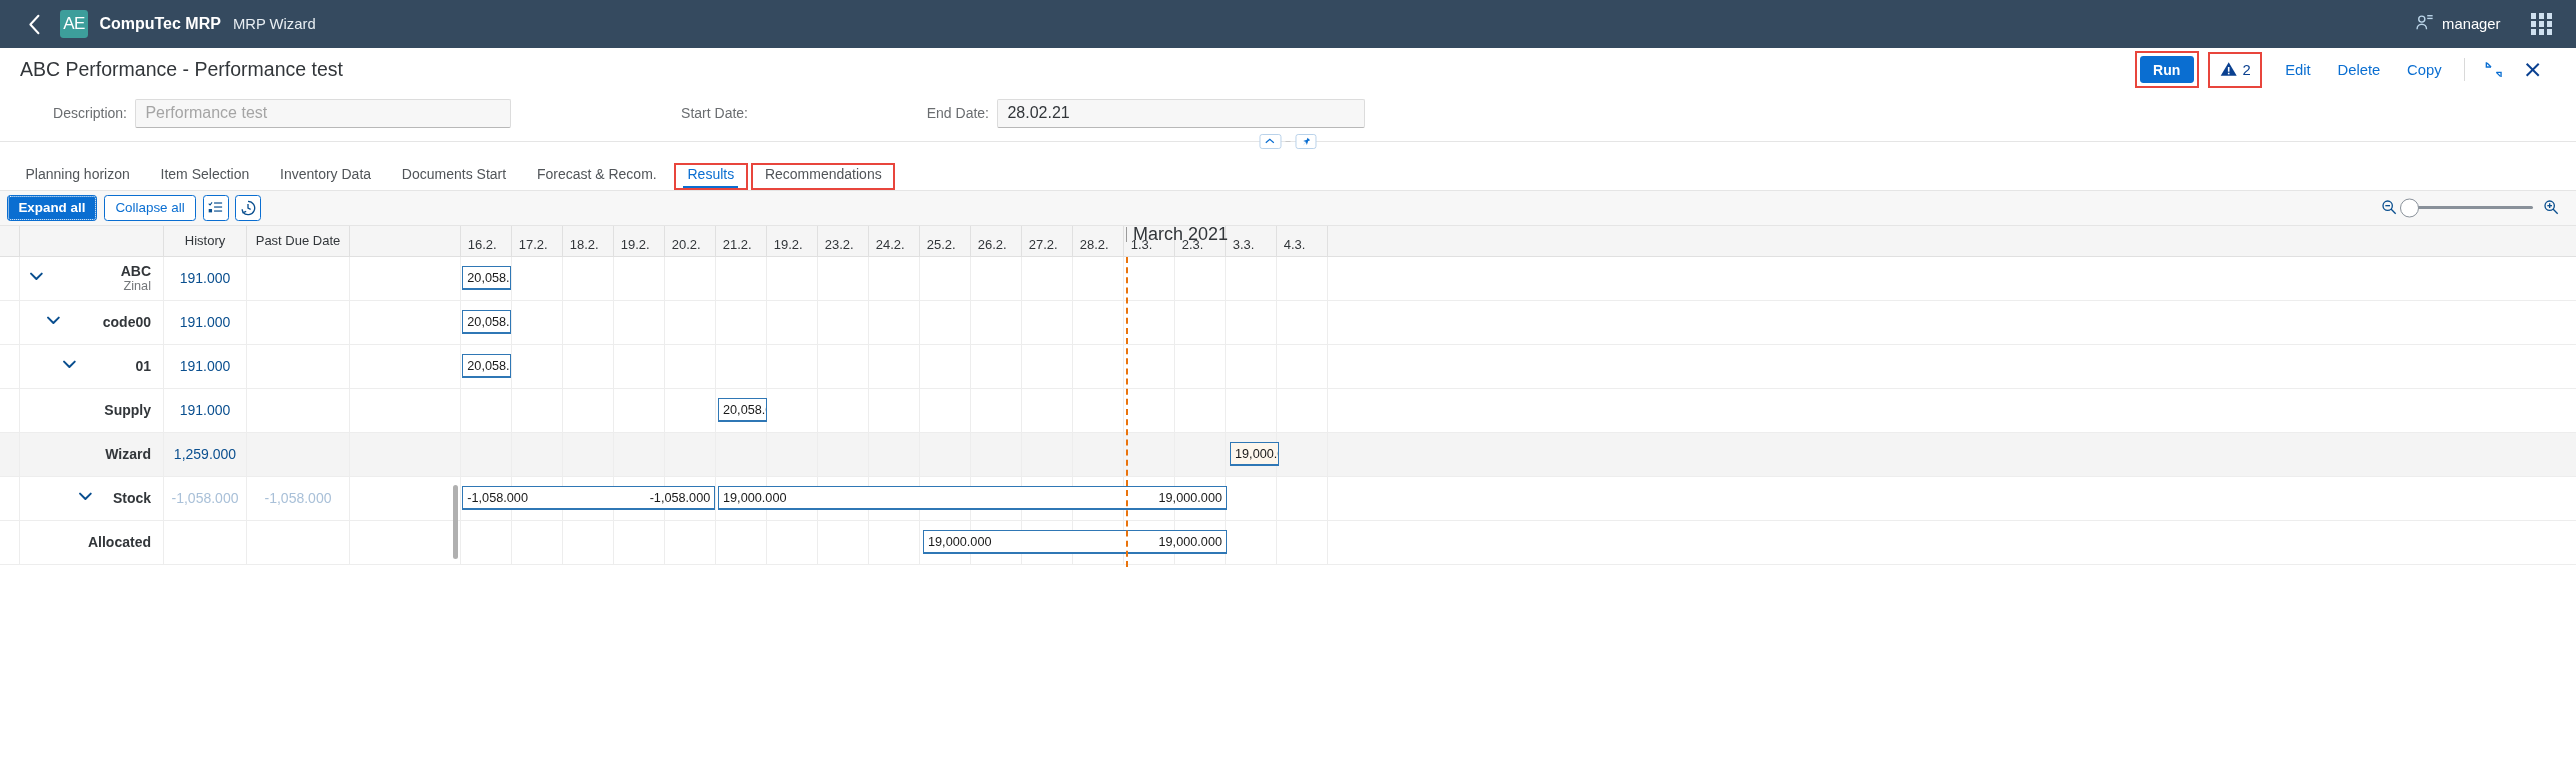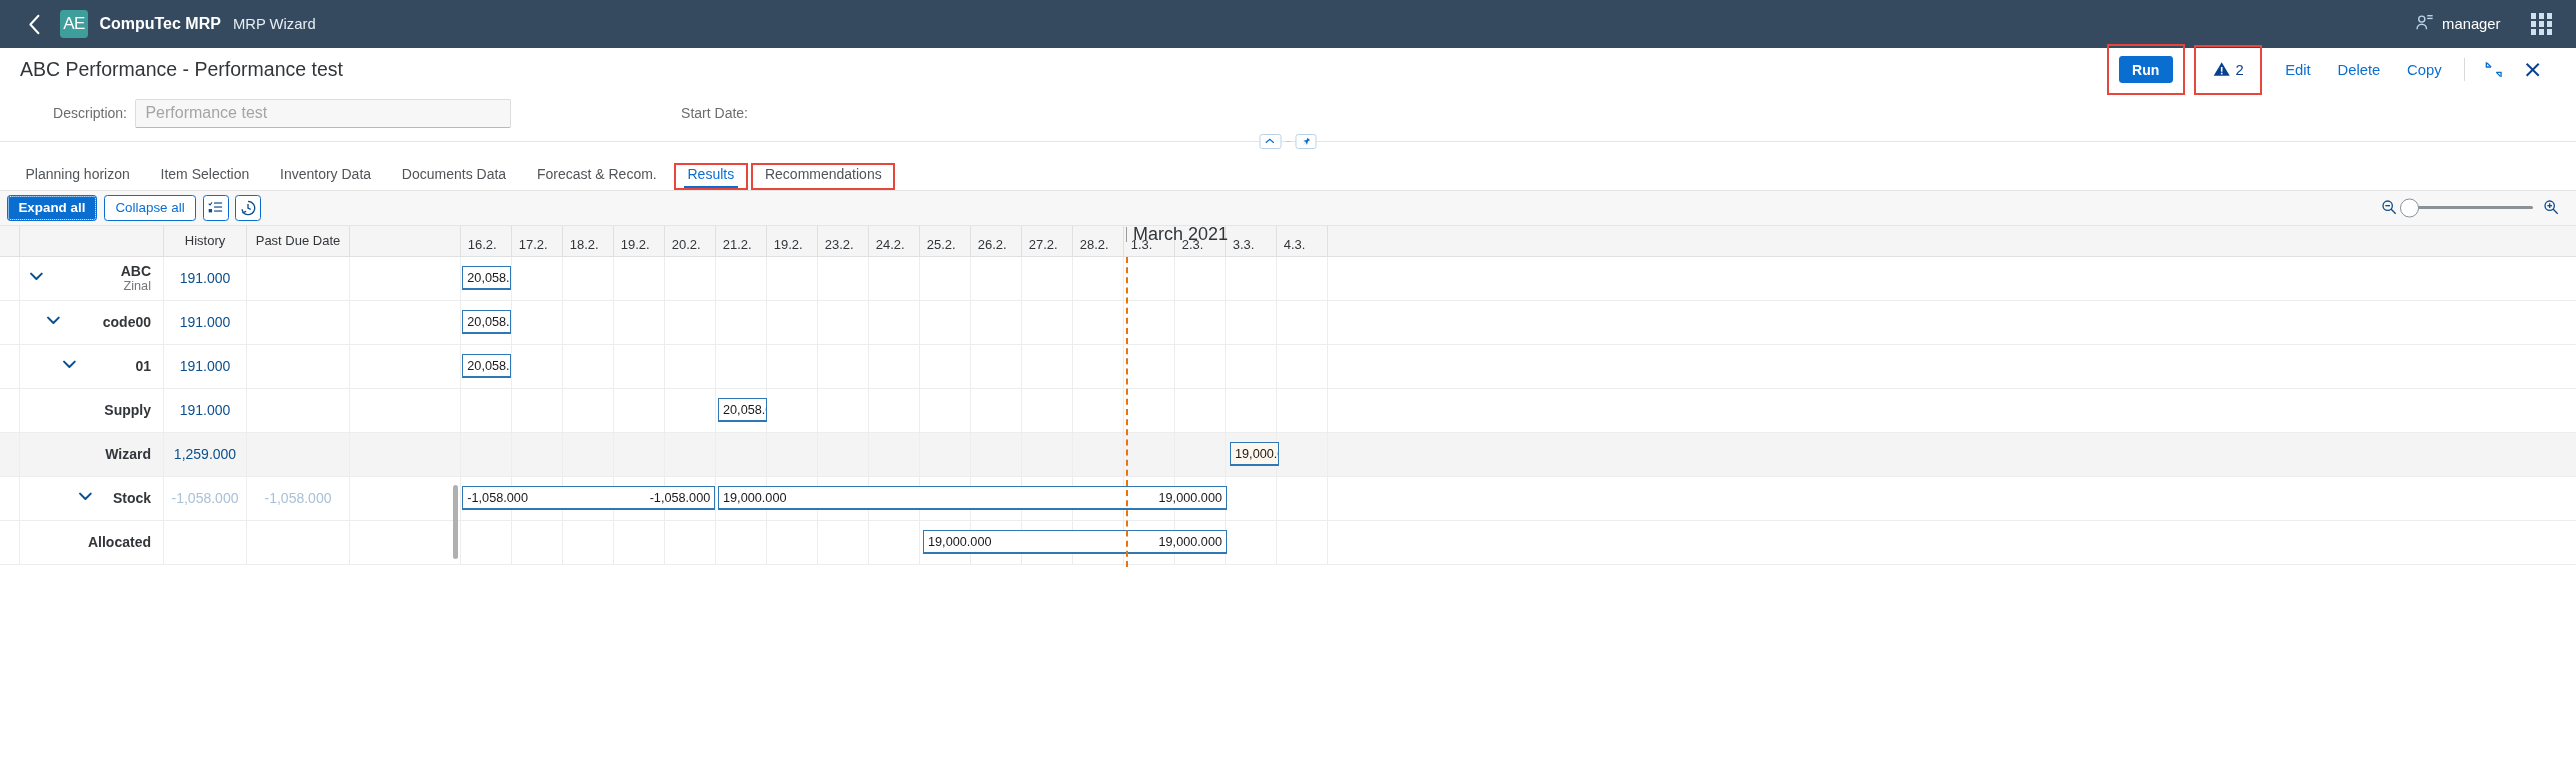--- a/index.html
+++ b/index.html
@@ -77,21 +77,21 @@
   }
   .obj-title {
     font-size: 19.5px; font-weight: 400; color: #32363a;
     white-space: nowrap;
   }
   .obj-actions {
     margin-left: auto;
     display: flex; align-items: center; gap: 0px;
     padding-right: 4px;
   }
-  .hl-box { border: 2px solid #e8453c; padding: 10px; display:inline-flex; }
+  .hl-box { border: 2px solid #e8453c; padding: 3px; display:inline-flex; }
   .btn-run {
     background: #0a6ed1; color: #fff;
     border: none; border-radius: 3.4px;
     font-size: 14px; font-weight: bold;
     font-family: inherit;
     padding: 5.4px 13.4px;
     cursor: pointer;
     min-width: 47px;
   }
   .warn-btn {
@@ -382,20 +382,24 @@
   </div>
 
   <div class="obj-form">
     <div class="field">
       <span class="field-label" style="width:107px;">Description:</span>
       <input class="field-input" style="width: 376px; margin-left: 8px;" placeholder="Performance test">
     </div>
     <div class="field" style="margin-left:150px;">
       <span class="field-label" style="width:87px;">Start Date:</span>
     </div>
+    <div class="field" style="margin-left:154px;">
+      <span class="field-label" style="width:87px;">End Date:</span>
+      <input class="field-input" style="width: 368px; margin-left: 8px;" value="28.02.21">
+    </div>
   </div>
 </div>
 
 <div class="collapse-strip">
   <div class="collapse-btns">
     <div class="pill">
       <svg width="10.7" height="6.7" viewBox="0 0 16 10">
           <polyline points="2,7 8,2 14,7" fill="none" stroke="#0a6ed1" stroke-width="2"></polyline>
         </svg>
     </div>
@@ -405,21 +409,21 @@
           <path d="M9 1 L13 5 L10 6 L8 12 L6.5 7.5 L2 13 L7 7.5 L2.5 6 L8 4 Z" fill="#0a6ed1"></path>
         </svg>
     </div>
   </div>
 </div>
 
 <div class="tabs" id="tab-bar">
     <div class="tab">Planning horizon</div>
     <div class="tab">Item Selection</div>
     <div class="tab">Inventory Data</div>
-    <div class="tab">Documents Data</div>
+    <div class="tab">Documents Start</div>
     <div class="tab">Forecast &amp; Recom.</div>
     <div class="tab active boxed">Results</div>
     <div class="tab boxed">Recommendations</div>
   </div>
 
 <div class="grid-toolbar">
   <button class="tb-btn primary">Expand all</button>
   <button class="tb-btn">Collapse all</button>
   <button class="tb-btn tb-icon">
     <svg width="14.8" height="13.4" viewBox="0 0 22 20">

